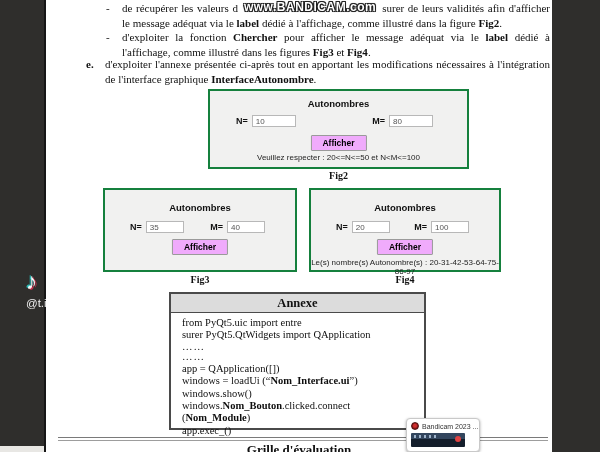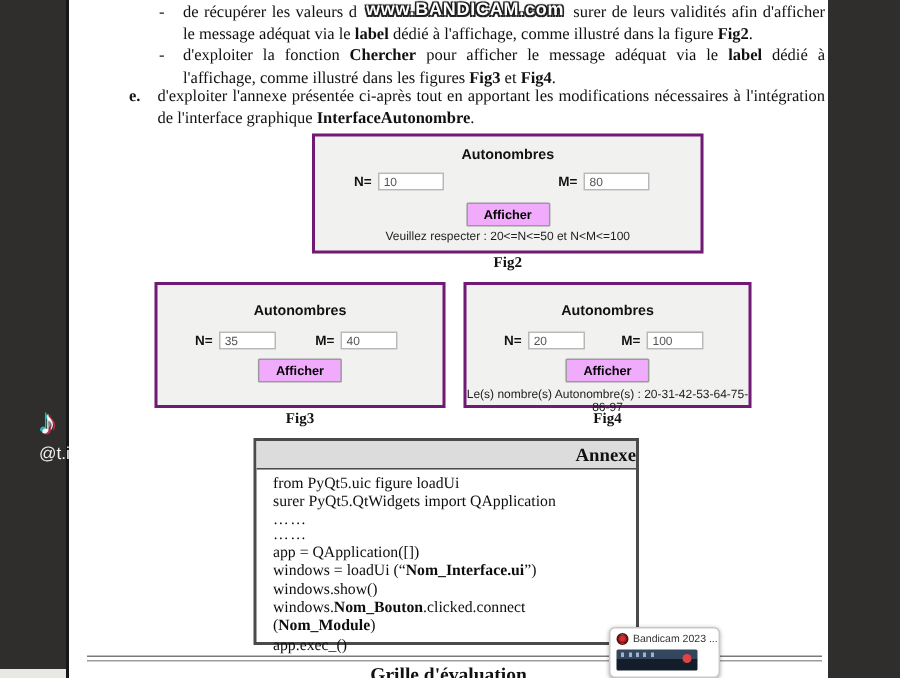--- a/index.html
+++ b/index.html
@@ -21,21 +21,21 @@
            text-align:justify; display:flex;}
   .item-e .marker {width:19px; font-weight:bold; flex:none;}
 
   
   .wm-inline {display:inline-block; font-family:"Liberation Sans", sans-serif; font-weight:bold;
               font-size:12px; letter-spacing:.5px; color:#fff; line-height:11px; margin:0 6px;
               transform:translateY(-1px);
               text-shadow:0 0 2px #000,1px 1px 0 #2a2a2a,-1px -1px 0 #2a2a2a,1px -1px 0 #2a2a2a,-1px 1px 0 #2a2a2a;}
 
   
-  .figwin {position:absolute; background:#f1f1f0; border:2px solid #701a75; box-sizing:border-box;
+  .figwin {position:absolute; background:#f1f1f0; border:2px solid #15803d; box-sizing:border-box;
            font-family:"Liberation Sans", sans-serif;padding-left:32px;}
   #fig2 {left:162px; top:89px; width:261px; height:80px;}
   #fig3 {left:57px;  top:188px; width:194px; height:84px;}
   #fig4 {left:263px; top:188px; width:192px; height:84px;}
   .fig-title {position:absolute; left:0; top:12px; width:100%; text-align:center; font-weight:bold; font-size:9.5px;}
   #fig2 .fig-title {top:7px;}
   .fig-row {position:absolute; left:0; top:31px; width:100%; display:flex; justify-content:space-between;
             box-sizing:border-box; padding:0 30px 0 25px;}
   #fig2 .fig-row {top:24px; padding:0 34px 0 26px;}
   .fig-group {display:flex; align-items:center; gap:4px;}
@@ -50,21 +50,21 @@
   .fig-msg {position:absolute; left:0; top:68px; width:100%; text-align:center; font-size:8px; color:#1d1d1d;}
   #fig2 .fig-msg {top:62px;}
   .fig-caption {position:absolute; text-align:center; font-weight:bold; font-size:10px;}
   #cap2 {left:162px; top:170px; width:261px;}
   #cap3 {left:57px;  top:274px; width:194px;}
   #cap4 {left:263px; top:274px; width:192px;}
 
   
   .annexe {position:absolute; left:123px; top:292px; width:257px; height:138px; background:#fff;
            border:2px solid #4a4a4a; box-sizing:border-box;}
-  .annexe-header {background:#dcdcdc; border-bottom:1px solid #4a4a4a; text-align:right; font-weight:bold;
+  .annexe-header {background:#dcdcdc; border-bottom:1px solid #4a4a4a; text-align:center; font-weight:bold;
                   font-size:12.5px; height:18px; line-height:18px;}
   .annexe-code {padding:4px 8px 0 11px; font-size:10.5px; line-height:12.4px; color:#0e0e0e;}
   .code-dots {line-height:10.5px; letter-spacing:1px;}
 
   
   .footer-rule {position:absolute; left:12px; top:437px; width:490px; height:2px;
                 border-top:1px solid #7a7a7a; border-bottom:1px solid #9d9d9d;}
   .footer-heading {position:absolute; left:0; top:442px; width:100%; text-align:center; font-weight:bold; font-size:13px;}
 
   
@@ -159,21 +159,21 @@
         </div>
       </div>
       <button class="fig-btn">Afficher</button>
       <div class="fig-msg">Le(s) nombre(s) Autonombre(s) : 20-31-42-53-64-75-86-97</div>
     </div>
     <div class="fig-caption" id="cap4">Fig4</div>
 
     <div class="annexe">
       <div class="annexe-header">Annexe</div>
       <div class="annexe-code">
-        <div class="code-line">from PyQt5.uic figure loadUi</div>
+        <div class="code-line">from PyQt5.uic import entre</div>
         <div class="code-line">surer PyQt5.QtWidgets import QApplication</div>
         <div class="code-line code-dots">……</div>
         <div class="code-line code-dots">……</div>
         <div class="code-line">app = QApplication([])</div>
         <div class="code-line"><span>windows = loadUi (“</span><b>Nom_Interface.ui</b><span>”)</span></div>
         <div class="code-line">windows.show()</div>
         <div class="code-line"><span>windows.</span><b>Nom_Bouton</b><span>.clicked.connect (</span><b>Nom_Module</b><span>)</span></div>
         <div class="code-line">app.exec_()</div>
       </div>
     </div>

